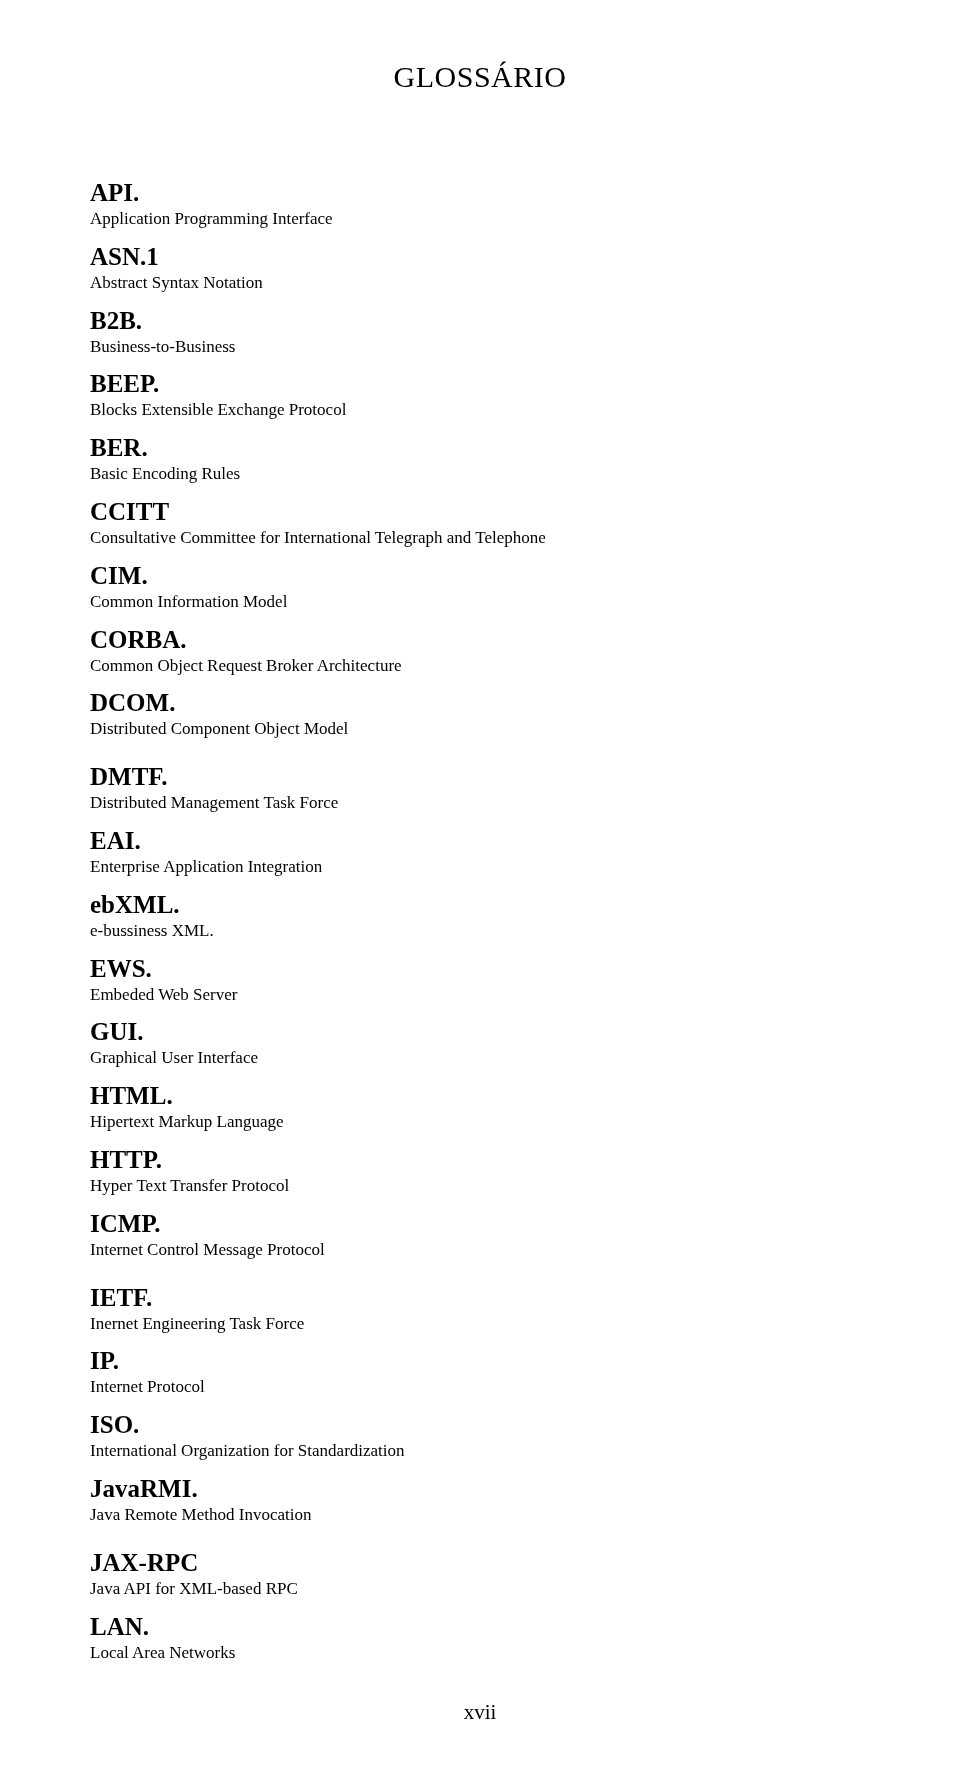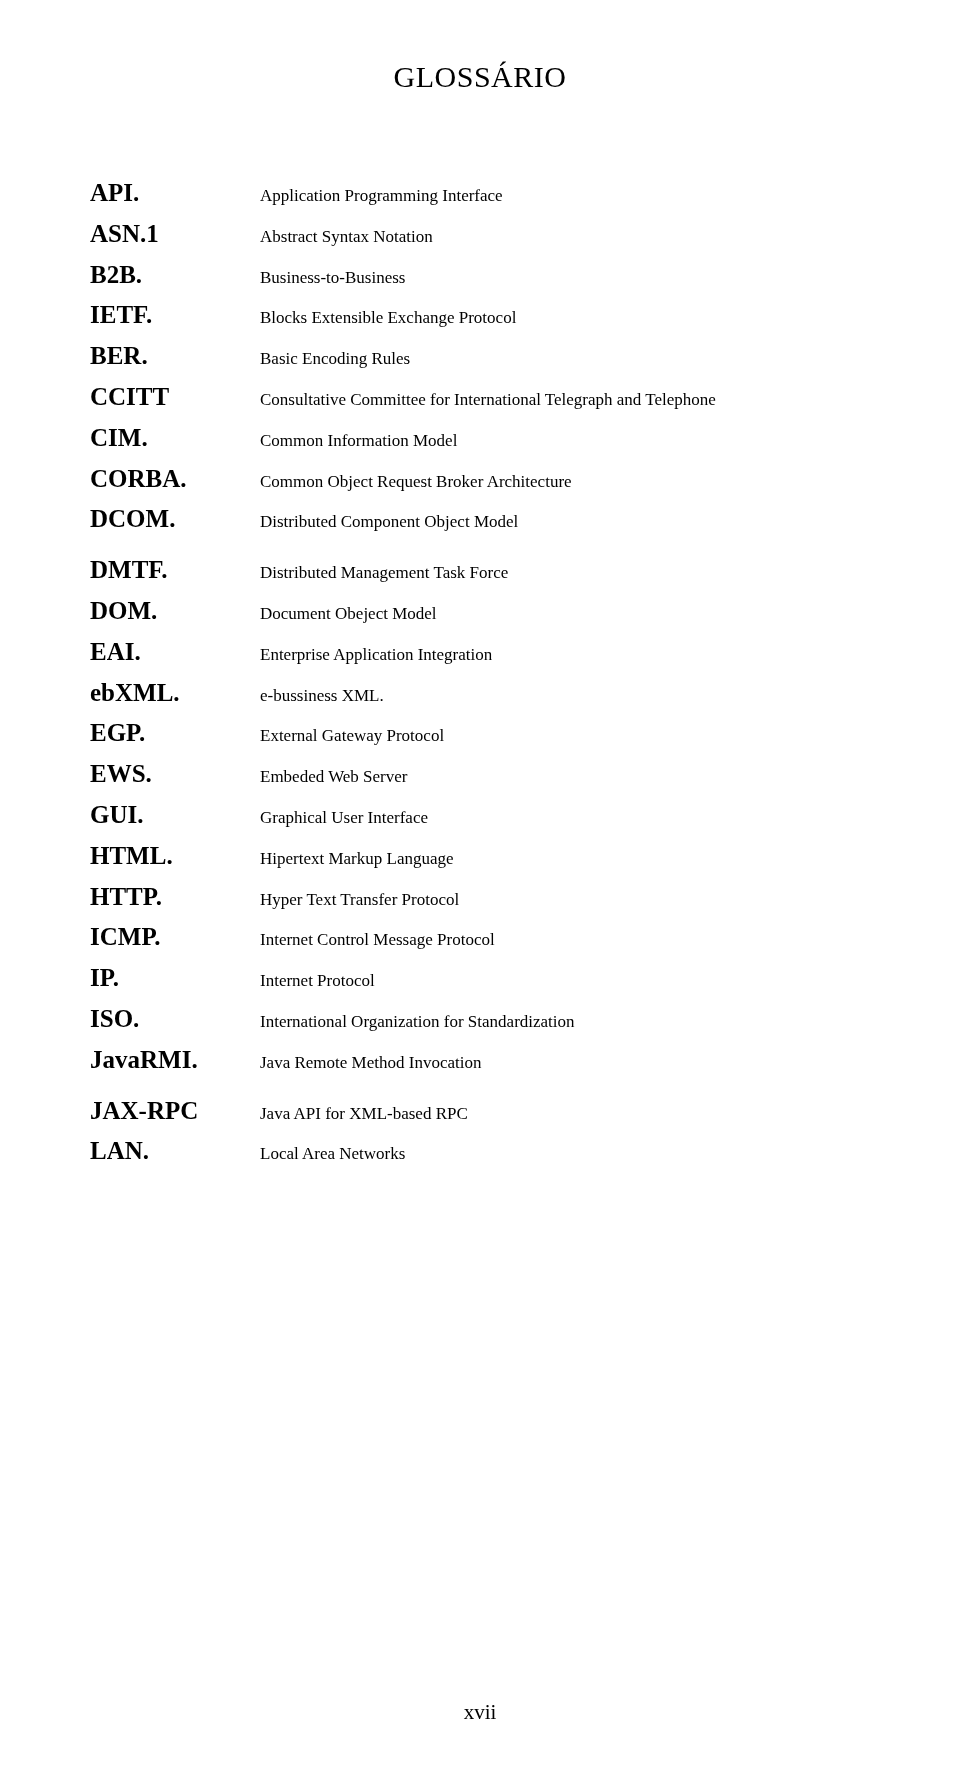--- a/index.html
+++ b/index.html
@@ -20,21 +20,21 @@
     .title {
       font-weight: normal;
       font-size: 30px;
       text-align: center;
       font-family: Georgia, serif;
       letter-spacing: 0.5px;
       margin-bottom: 85px;
     }
     .row {
       display: flex;
-      flex-direction: row;
+      flex-direction: column;
       align-items: baseline;
       margin-bottom: 12px;
     }
     .row.gap {
       margin-top: 22px;
     }
     .term {
       width: 170px;
       flex-shrink: 0;
       font-weight: bold;
@@ -66,21 +66,21 @@
       </div>
       <div class="row">
         <div class="term">ASN.1</div>
         <div class="def">Abstract Syntax Notation</div>
       </div>
       <div class="row">
         <div class="term">B2B.</div>
         <div class="def">Business-to-Business</div>
       </div>
       <div class="row">
-        <div class="term">IETF.</div>
+        <div class="term">BEEP.</div>
         <div class="def">Blocks Extensible Exchange Protocol</div>
       </div>
       <div class="row">
         <div class="term">BER.</div>
         <div class="def">Basic Encoding Rules</div>
       </div>
       <div class="row">
         <div class="term">CCITT</div>
         <div class="def">Consultative Committee for International Telegraph and Telephone</div>
       </div>
@@ -94,54 +94,50 @@
       </div>
       <div class="row">
         <div class="term">DCOM.</div>
         <div class="def">Distributed Component Object Model</div>
       </div>
       <div class="row gap">
         <div class="term">DMTF.</div>
         <div class="def">Distributed Management Task Force</div>
       </div>
       <div class="row">
-        <div class="term">DOM.</div>
-        <div class="def">Document Obeject Model</div>
-      </div>
-      <div class="row">
         <div class="term">EAI.</div>
         <div class="def">Enterprise Application Integration</div>
       </div>
       <div class="row">
         <div class="term">ebXML.</div>
         <div class="def">e-bussiness XML.</div>
-      </div>
-      <div class="row">
-        <div class="term">EGP.</div>
-        <div class="def">External Gateway Protocol</div>
       </div>
       <div class="row">
         <div class="term">EWS.</div>
         <div class="def">Embeded Web Server</div>
       </div>
       <div class="row">
         <div class="term">GUI.</div>
         <div class="def">Graphical User Interface</div>
       </div>
       <div class="row">
         <div class="term">HTML.</div>
         <div class="def">Hipertext Markup Language</div>
       </div>
       <div class="row">
         <div class="term">HTTP.</div>
         <div class="def">Hyper Text Transfer Protocol</div>
       </div>
       <div class="row">
         <div class="term">ICMP.</div>
         <div class="def">Internet Control Message Protocol</div>
+      </div>
+      <div class="row gap">
+        <div class="term">IETF.</div>
+        <div class="def">Inernet Engineering Task Force</div>
       </div>
       <div class="row">
         <div class="term">IP.</div>
         <div class="def">Internet Protocol</div>
       </div>
       <div class="row">
         <div class="term">ISO.</div>
         <div class="def">International Organization for Standardization</div>
       </div>
       <div class="row">

